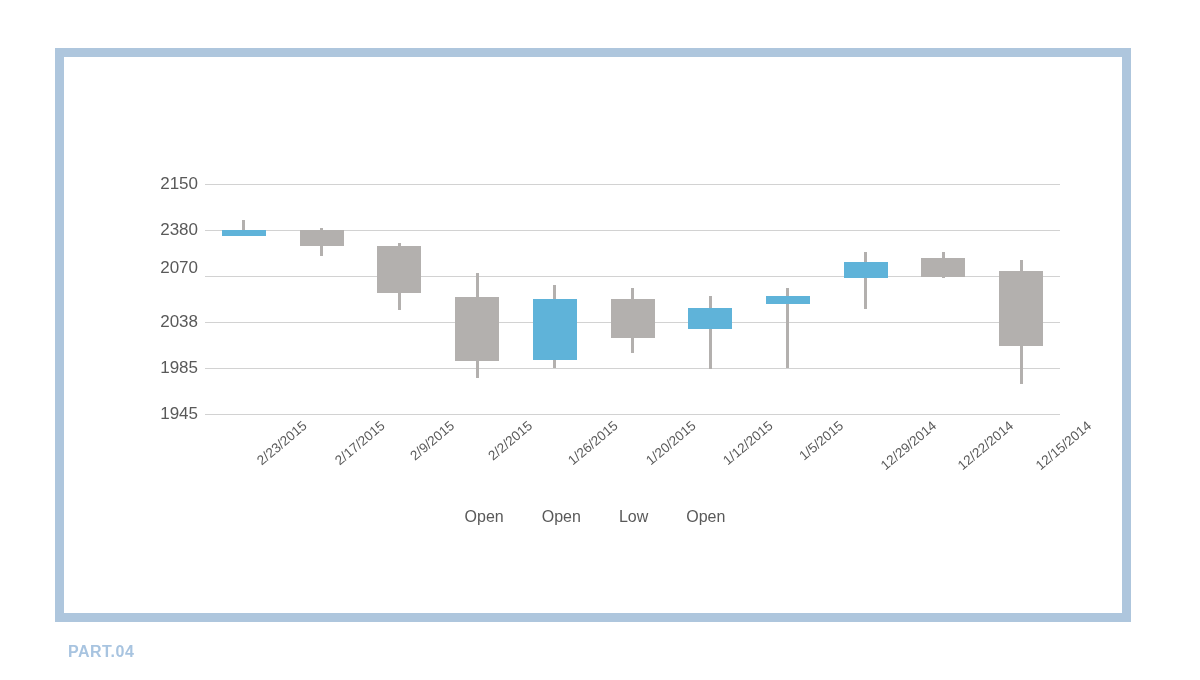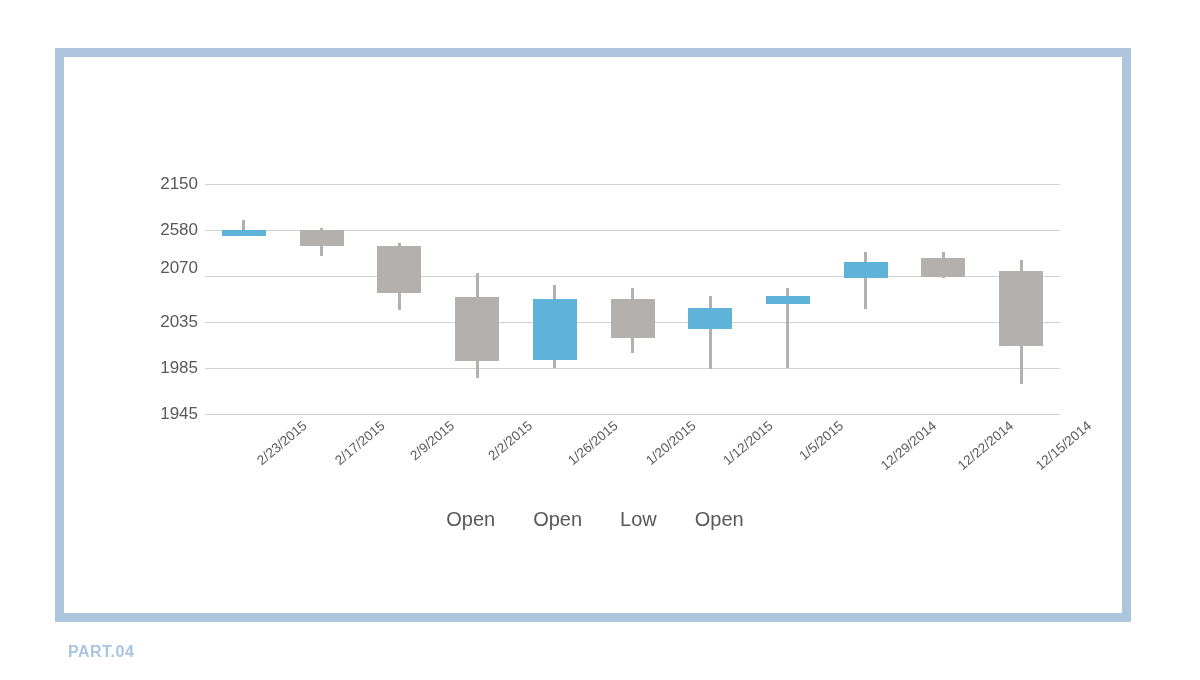--- a/index.html
+++ b/index.html
@@ -104,21 +104,21 @@
   }
 
   #legend {
     position: absolute;
     left: 130px;
     top: 508px;
     width: 930px;
     display: flex;
     justify-content: center;
     gap: 38px;
-    font-size: 20px;
+    font-size: 16px;
     color: #595959;
   }
 
   #part-label {
     position: absolute;
     left: 68px;
     top: 643px;
     font-size: 16px;
     font-weight: bold;
     color: #a8c4e0;
@@ -130,25 +130,25 @@
 
 <div id="slide">
 
   <div id="frame"></div>
 
   <div id="chart">
     <div class="plot" id="plot">
         <div class="gridline" style="top: 0px;"></div>
         <div class="ytick" style="top: 0px;">2150</div>
         <div class="gridline" style="top: 46px;"></div>
-        <div class="ytick" style="top: 46px;">2580</div>
+        <div class="ytick" style="top: 46px;">2380</div>
         <div class="gridline" style="top: 92px;"></div>
         <div class="ytick" style="top: 84px;">2070</div>
         <div class="gridline" style="top: 138px;"></div>
-        <div class="ytick" style="top: 138px;">2035</div>
+        <div class="ytick" style="top: 138px;">2038</div>
         <div class="gridline" style="top: 184px;"></div>
         <div class="ytick" style="top: 184px;">1985</div>
         <div class="gridline" style="top: 230px;"></div>
         <div class="ytick" style="top: 230px;">1945</div>
         <div class="candle" style="left: 38.8636px; top: 0px; height: 230px;">
           <div class="wick" style="top: 35.65px; height: 16.1px; background: rgb(179, 176, 174);"></div>
           <div class="body" style="top: 46px; height: 5.75px; background: rgb(95, 179, 217);"></div>
         </div>
         <div class="candle" style="left: 116.591px; top: 0px; height: 230px;">
           <div class="wick" style="top: 43.7px; height: 28.75px; background: rgb(179, 176, 174);"></div>

